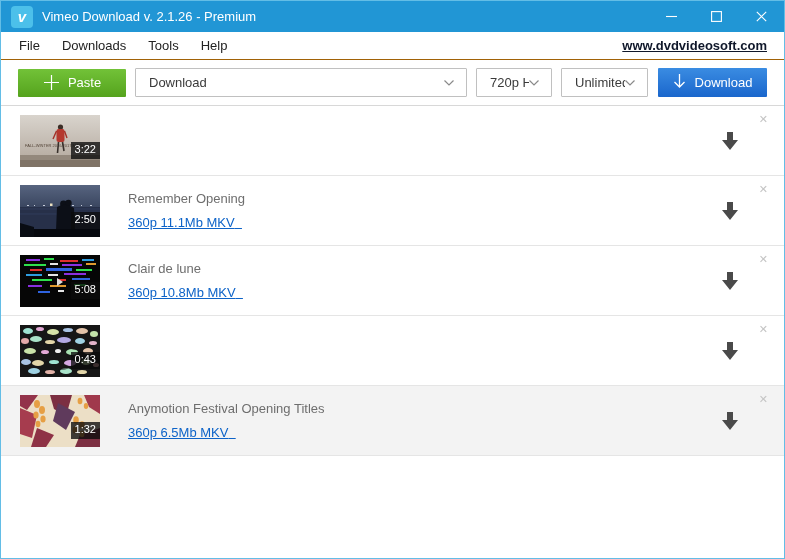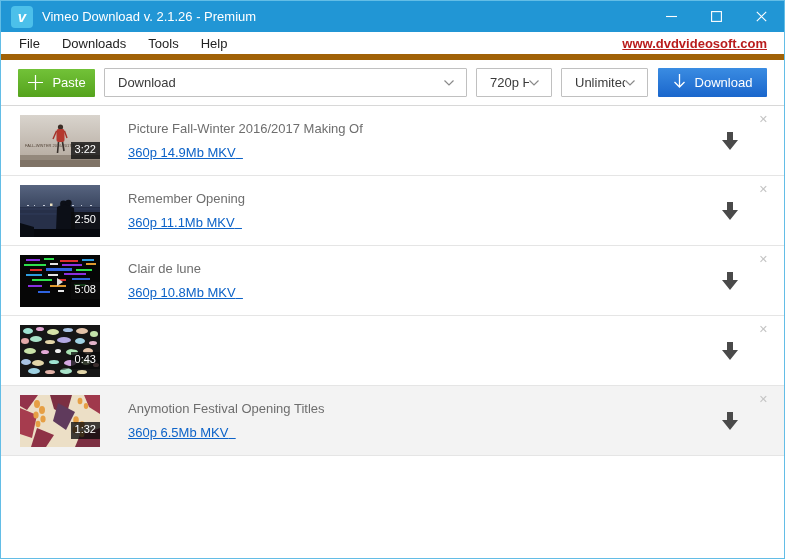--- a/index.html
+++ b/index.html
@@ -18,32 +18,32 @@
     background:#4cc0ea; color:#fff; font-weight:bold; font-style:italic;
     font-size:15px; display:flex; align-items:center; justify-content:center;
     line-height:1;
   }
   .titlebar-title { margin-left:9px; font-size:13px; flex:1; white-space:nowrap; }
   .win-controls { display:flex; height:100%; }
   .win-btn { width:45px; height:100%; display:flex; align-items:center; justify-content:center; cursor:default; }
   
   .menubar {
     height:28px; background:#fff; display:flex; align-items:center;
-    border-bottom:6px solid #a16207; padding:0 17px 0 7px;
+    border-bottom:1px solid #a16207; padding:0 17px 0 7px;
   }
   .menu-item { font-size:13px; color:#222; padding:0 11px; cursor:default; }
   .menubar-spacer { flex:1; }
-  .site-link { font-size:13px; font-weight:bold; color:#b91c1c; text-decoration:underline; }
+  .site-link { font-size:13px; font-weight:bold; color:#0f172a; text-decoration:underline; }
   
   .toolbar {
     height:46px; background:#fff; border-bottom:1px solid #d8d8d8;
     display:flex; align-items:center; padding:0 17px;
   }
   .btn-paste {
-    width:77px; height:28px; border:none; color:#fff; font-size:13px;
+    width:108px; height:28px; border:none; color:#fff; font-size:13px;
     background:linear-gradient(#72c238,#55a31d); display:flex; align-items:center;
     justify-content:center; gap:8px; border-radius:1px; font-family:inherit;
   }
   .plus-icon svg { display:block; }
   .combo {
     height:29px; background:#fff; border:1px solid #c0c0c0; display:flex;
     align-items:center; font-size:13px; color:#3a3a3a; padding:0 12px 0 13px;
     border-radius:1px;
   }
   .combo .combo-value { flex:1; white-space:nowrap; overflow:hidden; }
@@ -181,24 +181,20 @@
           <rect width="80" height="52" fill="url(#fog)"></rect>
           <rect y="40" width="80" height="12" fill="#93887c"></rect>
           <rect y="45" width="80" height="7" fill="#7f7366"></rect>
           <text x="40" y="31.5" font-size="4" fill="#554639" text-anchor="middle" font-family="Liberation Sans, sans-serif">FALL-WINTER 2016/2017 MAKING OF</text>
           <circle cx="40.5" cy="12" r="2.6" fill="#3c2e27"></circle>
           <rect x="36.5" y="14" width="8" height="13" rx="2" fill="#b5392f"></rect>
           <path d="M38.5 27 L37.5 38 M42.5 27 L44 36" stroke="#38302b" stroke-width="1.6" fill="none"></path>
           <path d="M36.5 16 L33 24 M44.5 16 L47 23" stroke="#a33128" stroke-width="1.4" fill="none"></path>
         </svg>
         <span class="duration-badge">3:22</span>
-      </div>
-      <div class="row-meta">
-        <span class="video-title">Picture Fall-Winter 2016/2017 Making Of</span>
-        <a class="format-link">360p 14.9Mb MKV</a>
       </div>
       <span class="row-remove">✕</span>
       <span class="row-dl">
         <svg width="16" height="18" viewBox="0 0 16 18">
             <path d="M5 0 h6 v8 h5 l-8 10 L0 8 h5 z" fill="#4a4a4a"></path>
           </svg>
       </span>
     </div>
 
     <div class="video-row">

